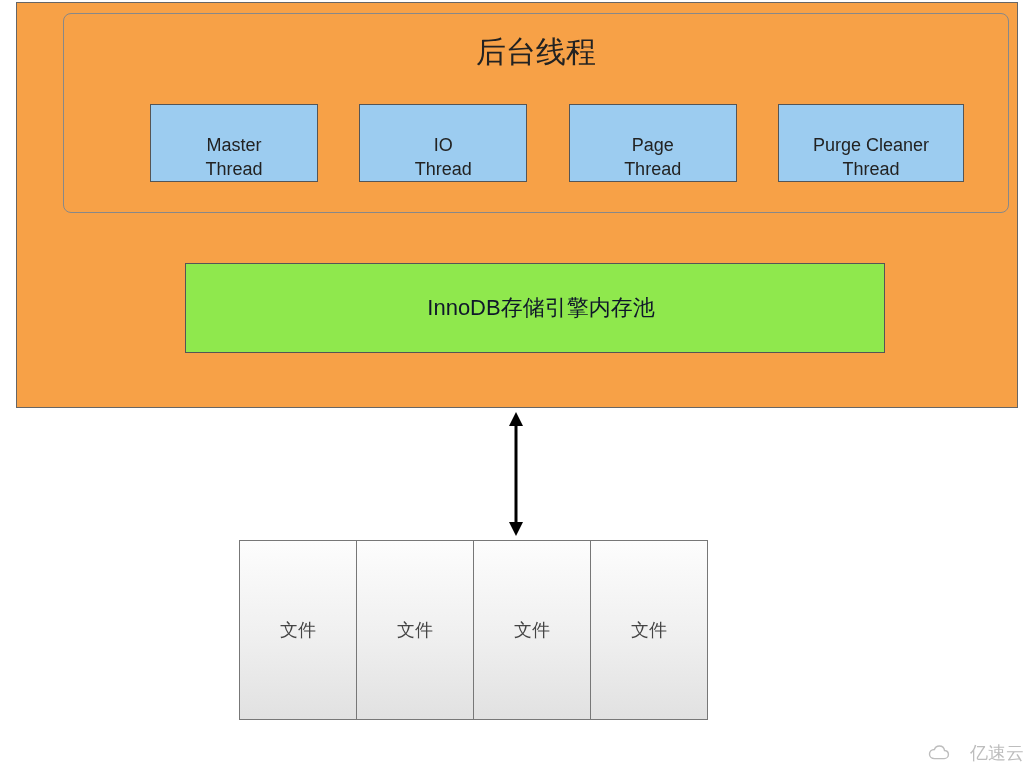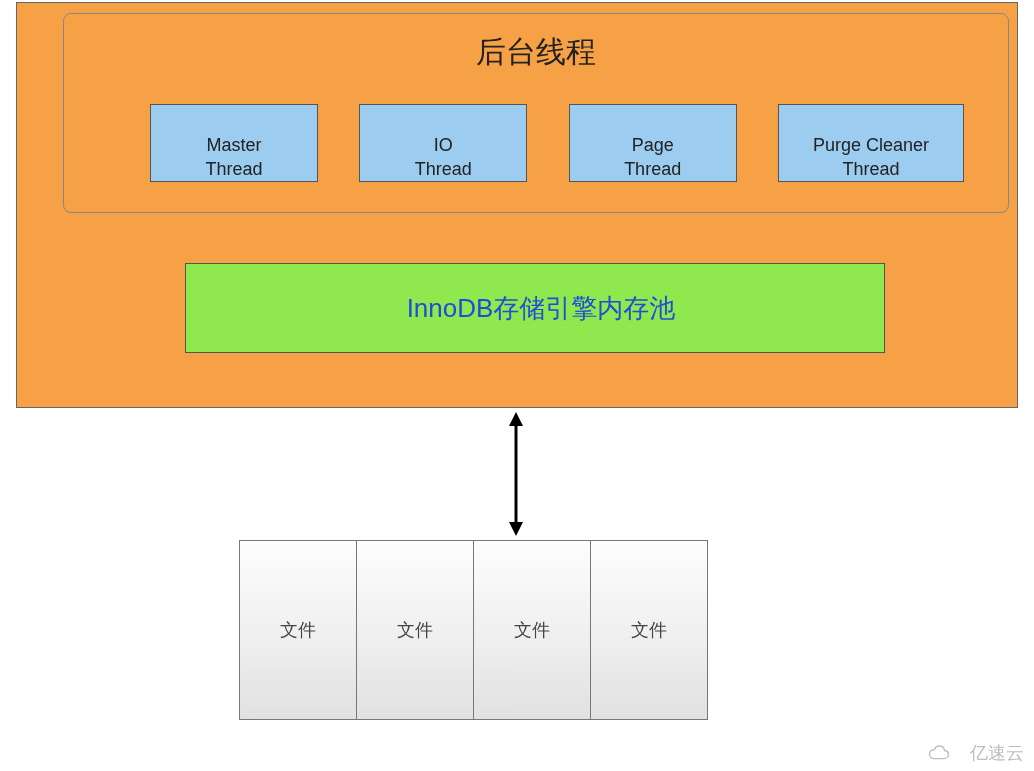--- a/index.html
+++ b/index.html
@@ -67,22 +67,22 @@
     position: absolute;
     left: 168px;
     top: 260px;
     width: 700px;
     height: 90px;
     background: #8fe84d;
     border: 1px solid #555;
     display: flex;
     align-items: center;
     justify-content: center;
-    font-size: 26px;
-    color: #1d4ed8;
+    font-size: 22px;
+    color: #0f172a;
     padding-left: 12px;
   }
   .arrow {
     position: absolute;
     left: 506px;
     top: 412px;
     width: 20px;
     height: 124px;
   }
   .file-table {

